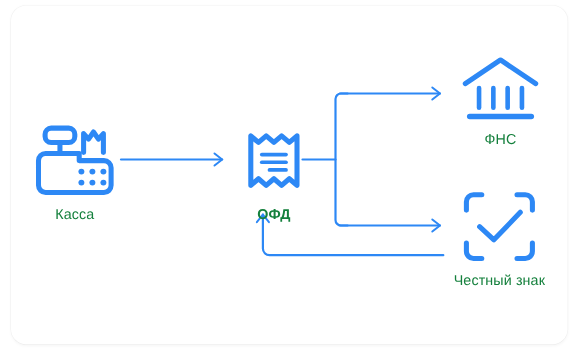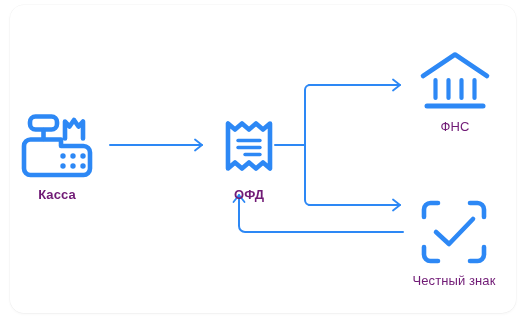--- a/index.html
+++ b/index.html
@@ -36,30 +36,30 @@
     flex-direction: column;
     align-items: center;
   }
   .node-icon {
     display: block;
     line-height: 0;
   }
   .node-label {
     margin-top: 9px;
     font-size: 13px;
-    color: #701a75;
+    color: #15803d;
     white-space: nowrap;
     letter-spacing: 0.1px;
     line-height: 1;
   }
   
-  #node-kassa   { left: 6px;  top: 108px; width: 82px; font-weight: bold; }
+  #node-kassa   { left: 17px;  top: 108px; width: 82px; }
   #node-ofd     { left: 204px; top: 108px; width: 70px; font-weight: bold; }
   #node-fns     { left: 400px; top: 46px;  width: 90px; }
-  #node-chz     { left: 386px; top: 194px; width: 116px; }
+  #node-chz     { left: 386px; top: 168px; width: 116px; }
 
   #connectors {
     position: absolute;
     left: 0;
     top: 0;
     width: 506px;
     height: 308px;
     pointer-events: none;
   }
 </style>

